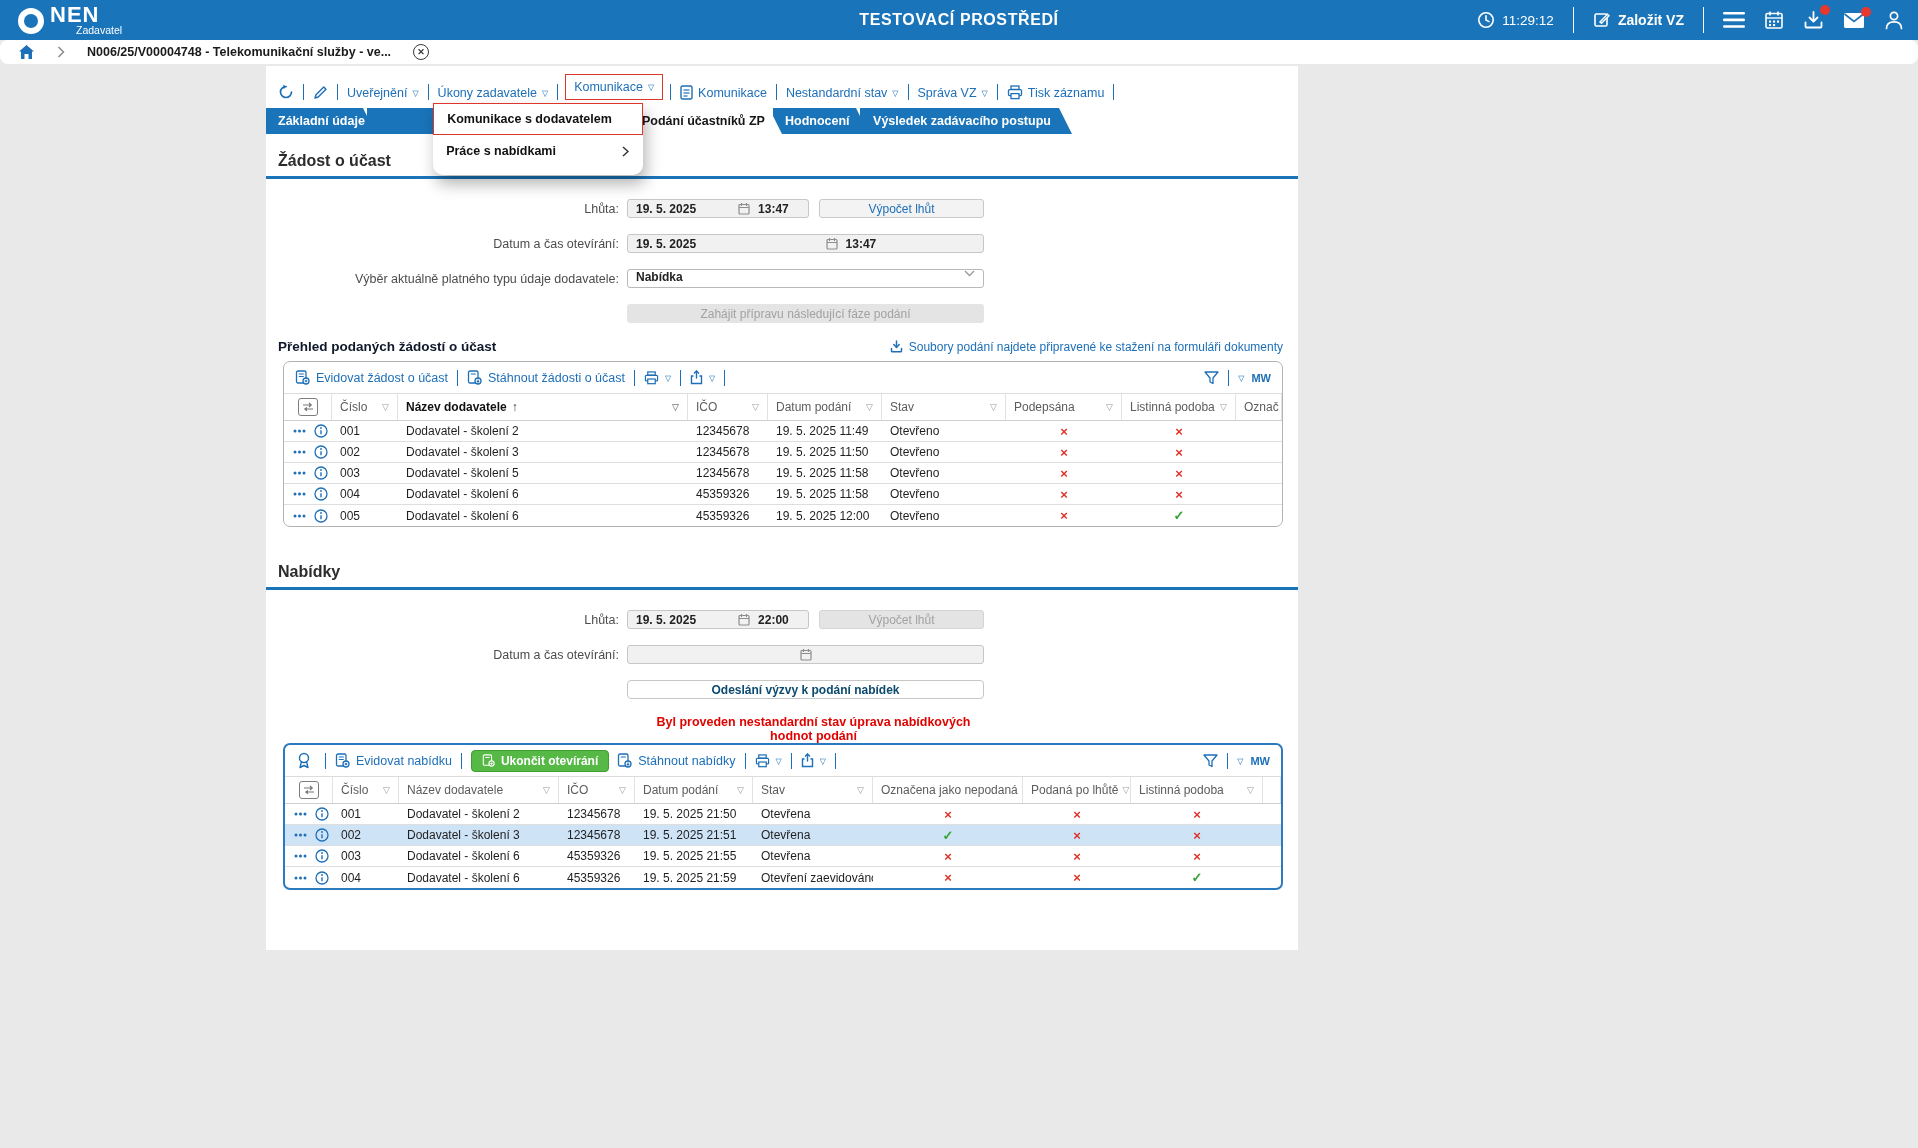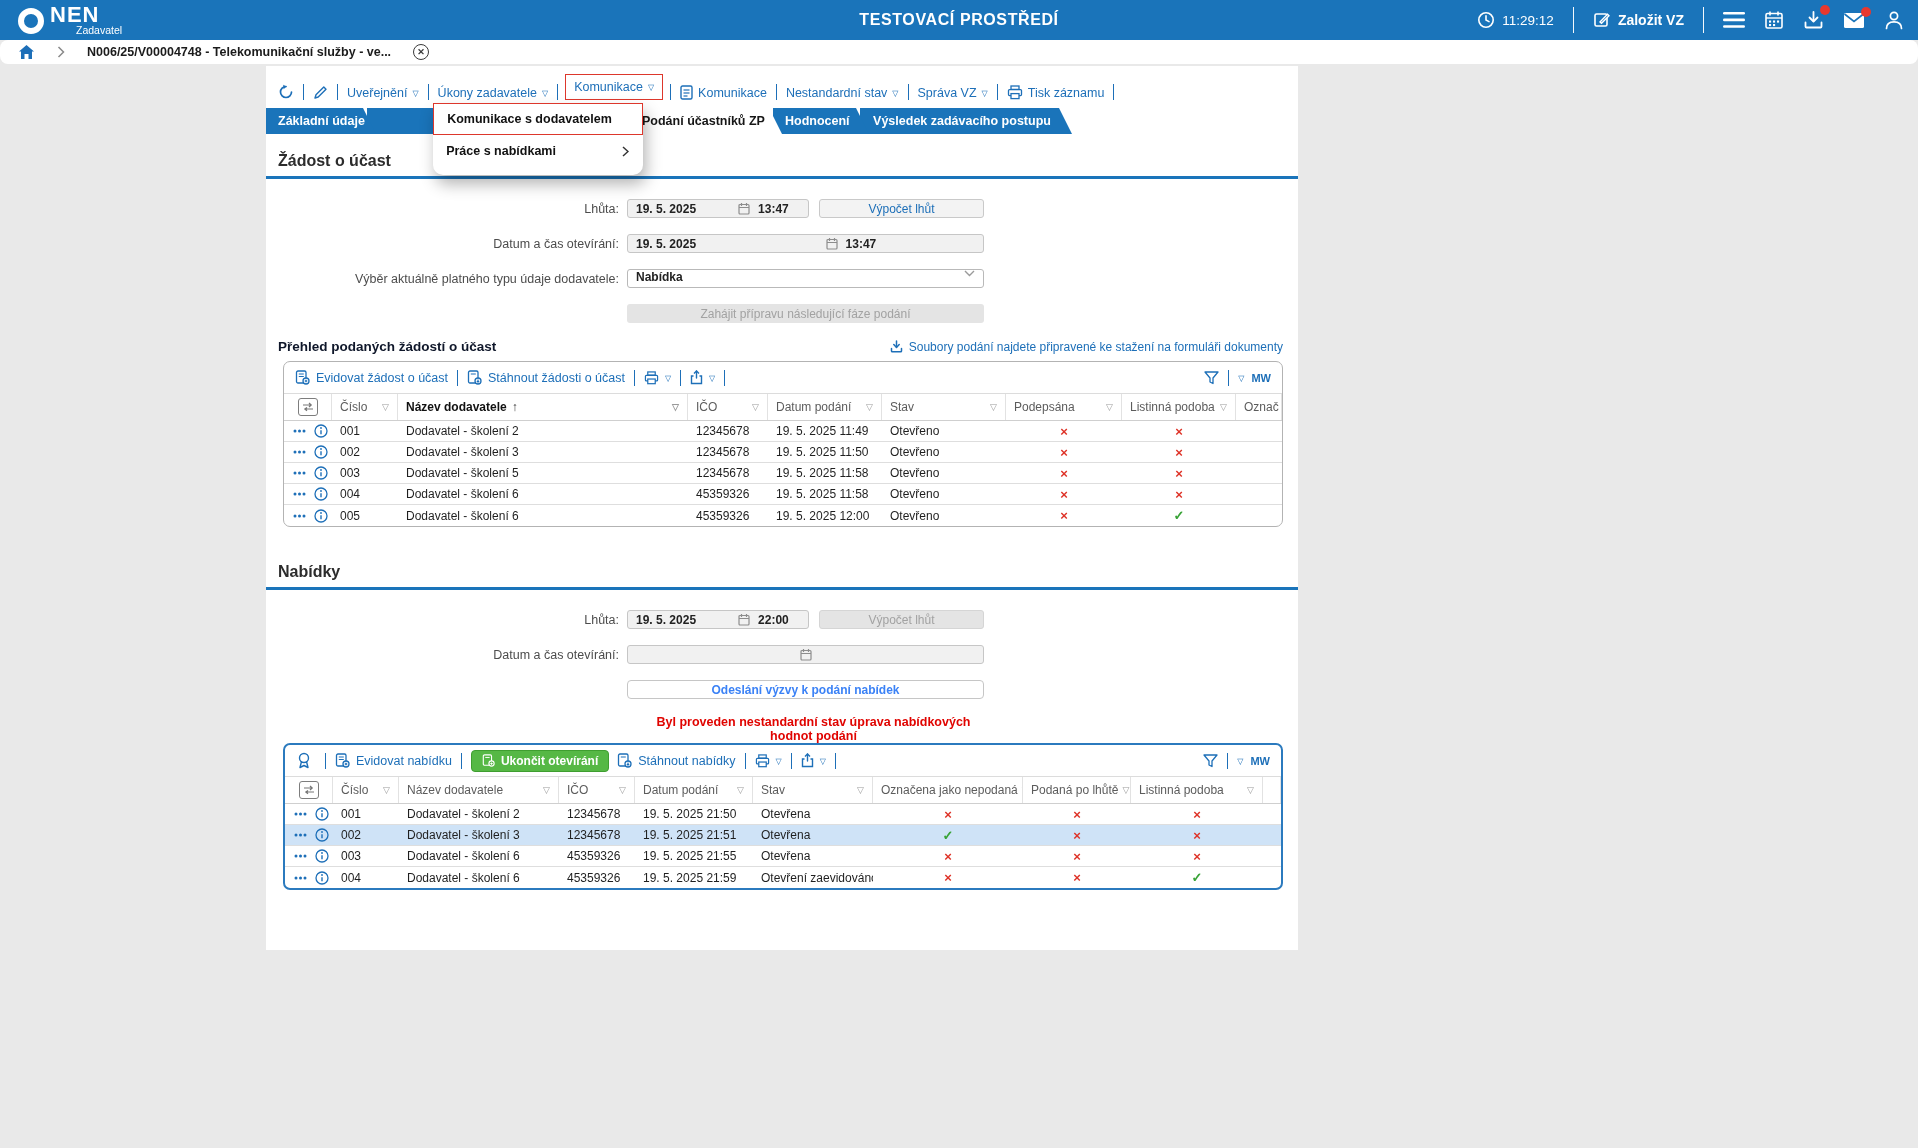--- a/index.html
+++ b/index.html
@@ -60,21 +60,21 @@
   .flabel { width:361px; text-align:right; padding-right:8px; color:#4c4c4c; font-size:12.5px; flex:none; white-space:nowrap; }
   .dtfield { height:19px; background:#f1f1f1; border:1px solid #c6c6c6; border-radius:3px; display:flex; align-items:center; padding:0 8px; font-size:12px; font-weight:bold; color:#222; }
   .w-sm { width:182px; }
   .w-lg { width:357px; }
   .dtfield .fx { flex:1; }
   .dtfield .tval { flex:1; padding-left:8px; }
   .btn { height:19px; display:flex; align-items:center; justify-content:center; font-size:12px; border-radius:3px; cursor:pointer; white-space:nowrap; }
   .btn-lite { width:165px; margin-left:10px; background:#f3f3f3; border:1px solid #c9c9c9; color:#1d6fb8; }
   .btn-disabled { width:357px; background:#e4e4e4; color:#a2a2a2; border:none; cursor:default; }
   .btn-lite.disabled { background:#e4e4e4; color:#a2a2a2; border:1px solid #d5d5d5; cursor:default; }
-  .btn-white { width:357px; background:#fff; border:1px solid #c6c6c6; color:#3b82f6; font-weight:bold; border-radius:4px; }
+  .btn-white { width:357px; background:#fff; border:1px solid #c6c6c6; color:#0c4a6e; font-weight:bold; border-radius:4px; }
   .selectbox { width:357px; height:19px; background:#fff; border:1px solid #b9b9b9; border-radius:3px; display:flex; align-items:flex-start; padding:0 8px; font-size:12px; font-weight:bold; color:#222; cursor:pointer; }
   .selectbox .fx { flex:1; }
   .warn { margin-left:369px; width:357px; text-align:center; color:#e00400; font-weight:bold; font-size:12.5px; margin-top:16px; }
 
   
   .tbl-title-row { display:flex; align-items:center; margin:16px 15px 7px 12px; }
   .tbl-title { font-size:13.5px; font-weight:bold; color:#0f172a; }
   .files-link { margin-left:auto; display:flex; align-items:center; gap:6px; color:#1d6fb8; font-size:12px; cursor:pointer; }
   .tablebox { margin:0 15px 0 17px; border:1px solid #b3b3b3; border-radius:7px; overflow:hidden; background:#fff; }
   .tablebox.blue { border:2px solid #2b7abe; }

